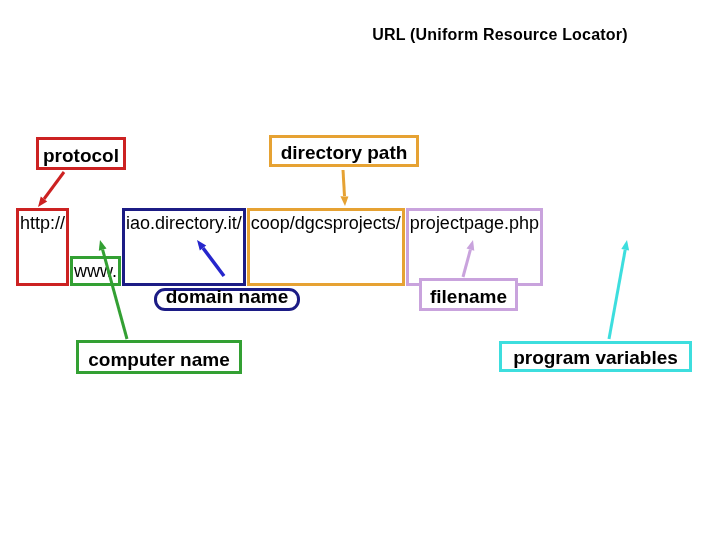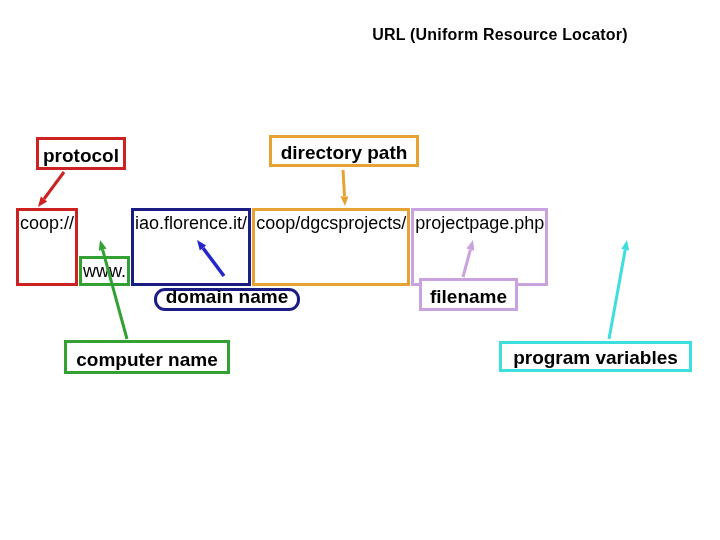--- a/index.html
+++ b/index.html
@@ -16,21 +16,21 @@
   .labelbox{
     position:absolute;background:#fff;border:3px solid #000;
     display:flex;align-items:flex-end;justify-content:center;
     font-size:19px;font-weight:bold;color:#000;white-space:nowrap;
     box-sizing:border-box;padding:0 6px;
   }
   .lb-protocol{left:36px;top:137px;width:90px;height:33px;}
   .lb-dirpath{left:269px;top:135px;width:150px;height:32px;}
   .lb-domain{left:154px;top:288px;width:146px;height:23px;border-radius:11px;}
   .lb-filename{left:419px;top:278px;width:99px;height:33px;}
-  .lb-computer{left:64px;top:340px;width:166px;height:34px;}
+  .lb-computer{left:76px;top:340px;width:166px;height:34px;}
   .lb-progvars{left:499px;top:341px;width:193px;height:31px;}
   .urlrow{
     position:absolute;left:16px;top:208px;display:flex;align-items:stretch;
   }
   .urlseg{
     border:3px solid #000;background:#fff;box-sizing:border-box;
     font-size:18px;color:#000;white-space:nowrap;line-height:24px;
     padding:0 1px;margin-right:1px;
   }
   .arrows{position:absolute;left:0;top:0;pointer-events:none;}
@@ -41,23 +41,23 @@
 <div class="title">URL (Uniform Resource Locator)</div>
 
 <div class="labelbox lb-protocol" style="border-color: rgb(204, 34, 34);">
   <span>protocol</span>
 </div>
 <div class="labelbox lb-dirpath" style="border-color: rgb(230, 162, 51);">
   <span>directory path</span>
 </div>
 
 <div class="urlrow">
-  <span class="urlseg" style="border-color: rgb(204, 34, 34);">coop://</span>
+  <span class="urlseg" style="border-color: rgb(204, 34, 34);">http://</span>
   <span class="urlseg" style="border-color: rgb(51, 160, 51); margin-top: 48px;">www.</span>
-  <span class="urlseg" style="border-color: rgb(28, 28, 133);">iao.florence.it/</span>
+  <span class="urlseg" style="border-color: rgb(28, 28, 133);">iao.directory.it/</span>
   <span class="urlseg" style="border-color: rgb(230, 162, 51);">coop/dgcsprojects/</span>
   <span class="urlseg" style="border-color: rgb(201, 163, 221);">projectpage.php</span>
 </div>
 
 <div class="labelbox lb-domain" style="border-color: rgb(28, 28, 133);">
   <span>domain name</span>
 </div>
 <div class="labelbox lb-filename" style="border-color: rgb(201, 163, 221);">
   <span>filename</span>
 </div>

